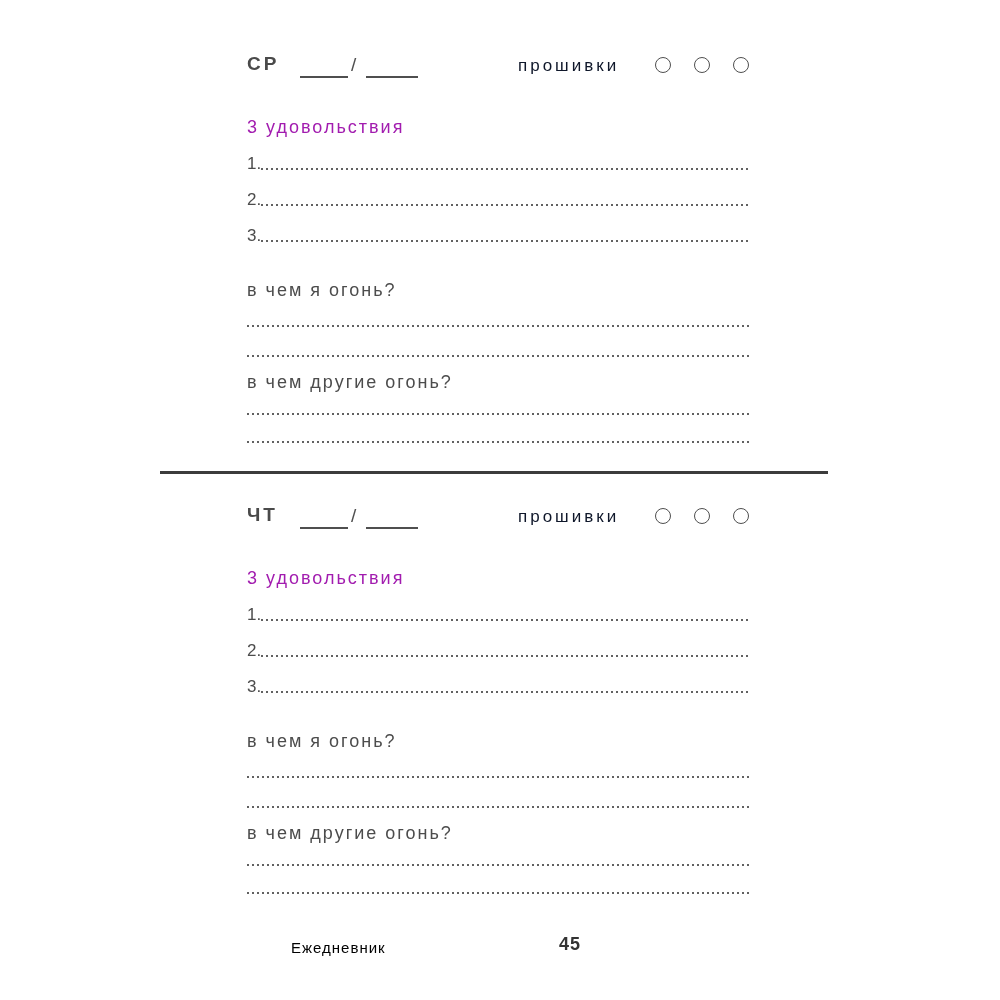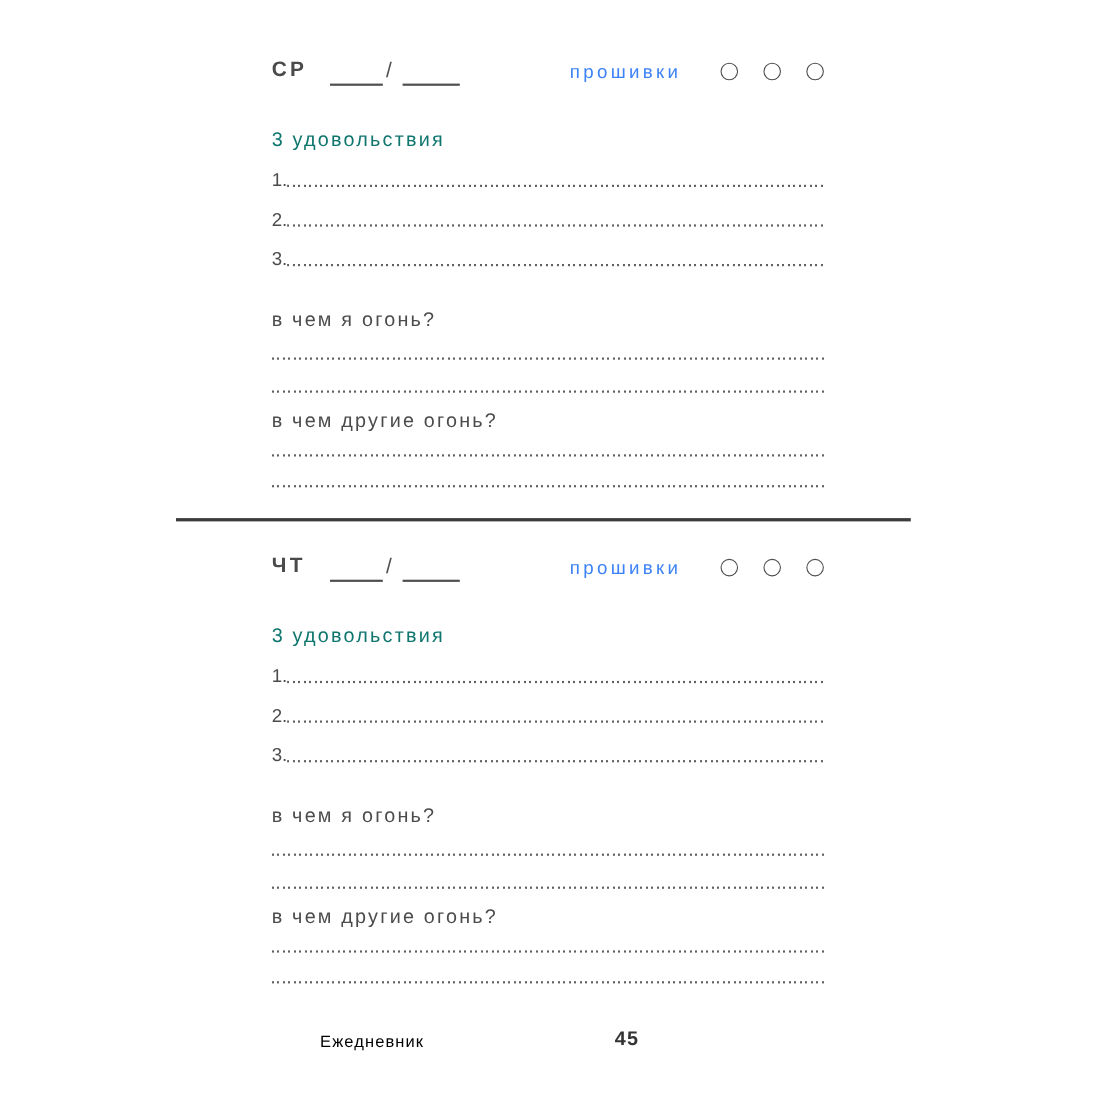--- a/index.html
+++ b/index.html
@@ -21,33 +21,33 @@
   }
   .blank-line {
     top: 23px; height: 0;
     border-bottom: 2px solid #4f4f4f;
   }
   .blank-1 { left: 300px; width: 48px; }
   .blank-2 { left: 366px; width: 52px; }
   .date-slash { left: 351px; top: 1px; font-size: 19px; color: #4f4f4f; }
   .tracker-label {
     left: 518px; top: 3px;
-    font-size: 17px; letter-spacing: 3px; color: #3b82f6;
+    font-size: 17px; letter-spacing: 3px; color: #0f172a;
   }
   .circles { left: 655px; top: 4px; display: flex; gap: 23px; }
   .circle {
     width: 14px; height: 14px;
     border: 1.6px solid #4f4f4f;
     border-radius: 50%;
     background: transparent;
   }
 
   .subheading {
     left: 247px; top: 64px;
-    font-size: 18px; letter-spacing: 2px; color: #0f766e;
+    font-size: 18px; letter-spacing: 2px; color: #a21caf;
   }
   .numbered-row {
     left: 247px; width: 503px; height: 22px;
     display: flex; align-items: flex-end;
   }
   .row-1 { top: 98px; }
   .row-2 { top: 134px; }
   .row-3 { top: 170px; }
   .num { font-size: 17px; color: #4c4c4c; line-height: 1; padding-bottom: 1px; }
   .dots {

